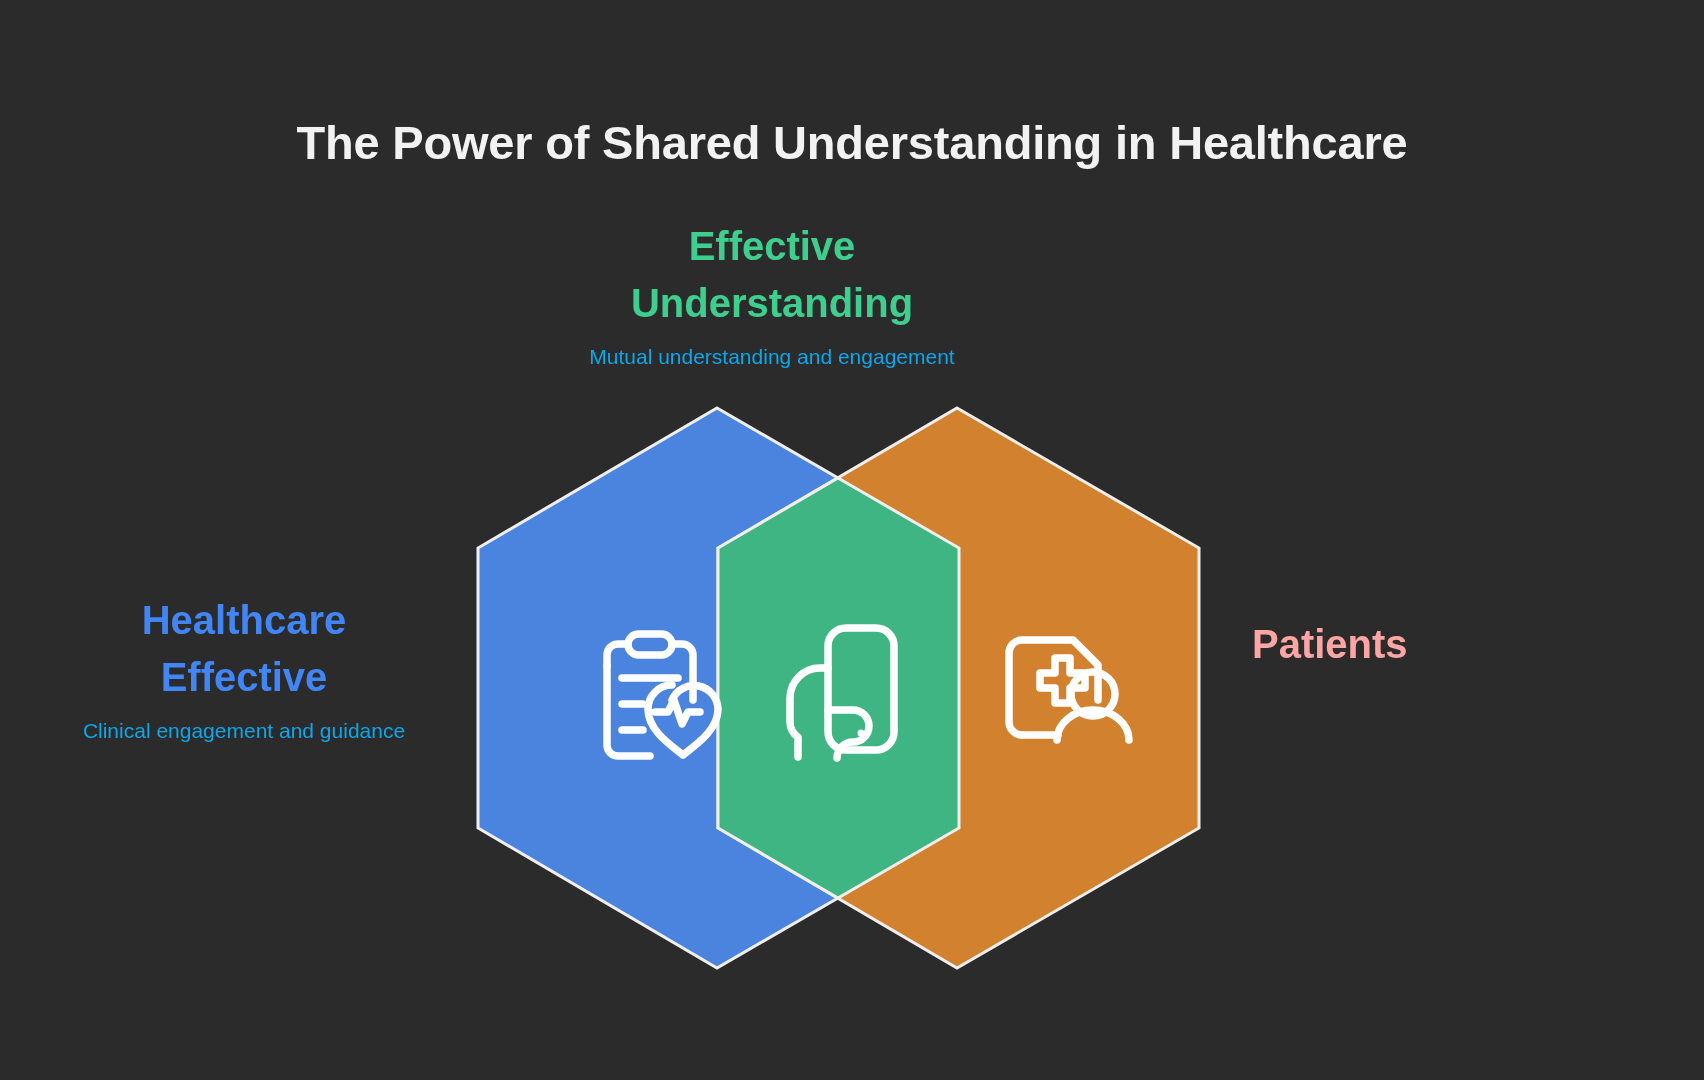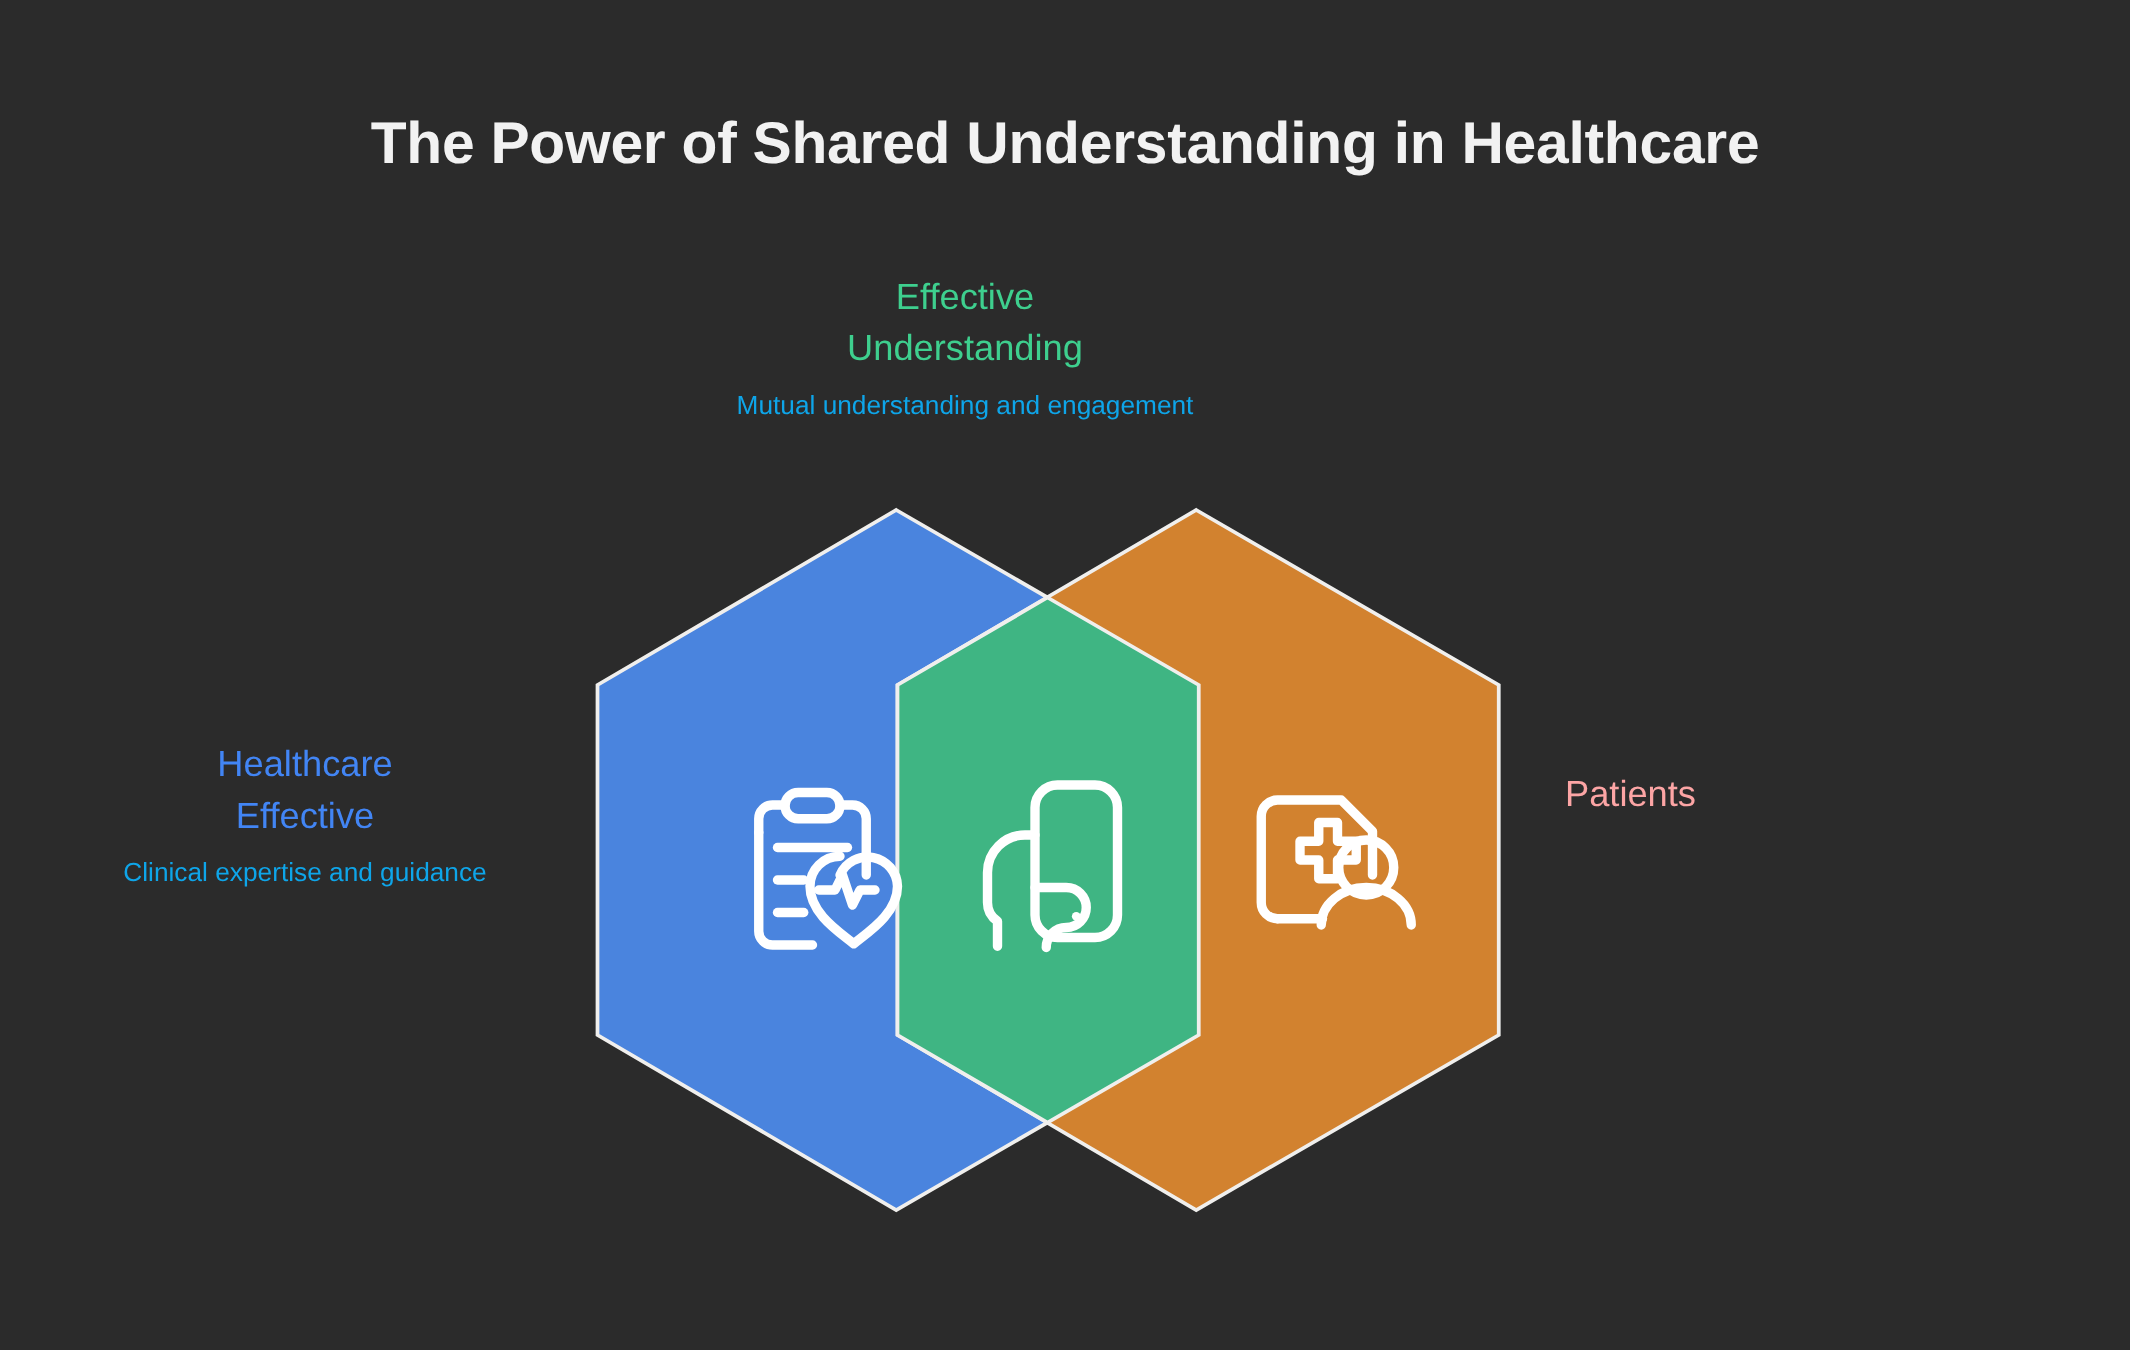--- a/index.html
+++ b/index.html
@@ -15,21 +15,21 @@
     position: relative;
   }
   #stage {
     position: relative;
     width: 1704px;
     height: 1080px;
     background: #2b2b2b;
   }
   #page-title {
     position: absolute;
-    top: 86px;
+    top: 115px;
     left: 0;
     width: 1704px;
     text-align: center;
     color: #f2f2f2;
     font-size: 47px;
     font-weight: bold;
     letter-spacing: -0.2px;
     white-space: nowrap;
   }
 
@@ -39,22 +39,22 @@
     top: 0;
     width: 1704px;
     height: 1080px;
   }
 
   
   .label-block {
     position: absolute;
   }
   .label-title {
-    font-size: 29px;
-    font-weight: normal;
+    font-size: 40px;
+    font-weight: bold;
     line-height: 1.42;
     margin: 0;
   }
   .label-desc {
     font-size: 21px;
     font-weight: normal;
     line-height: 1.38;
     color: #0ea5e9;
     margin: 0;
     padding-top: 11px;
@@ -133,21 +133,21 @@
       <span>Understanding</span>
     </div>
     <p class="label-desc">Mutual understanding and engagement</p>
   </div>
 
   <div id="label-left" class="label-block">
     <div class="label-title">
       <span>Healthcare</span><br>
       <span>Effective</span>
     </div>
-    <p class="label-desc">Clinical expertise and guidance</p>
+    <p class="label-desc">Clinical engagement and guidance</p>
   </div>
 
   <div id="label-right" class="label-block">
     <div class="label-title">
       <span>Patients</span>
     </div>
   </div>
 
 </div>
 

